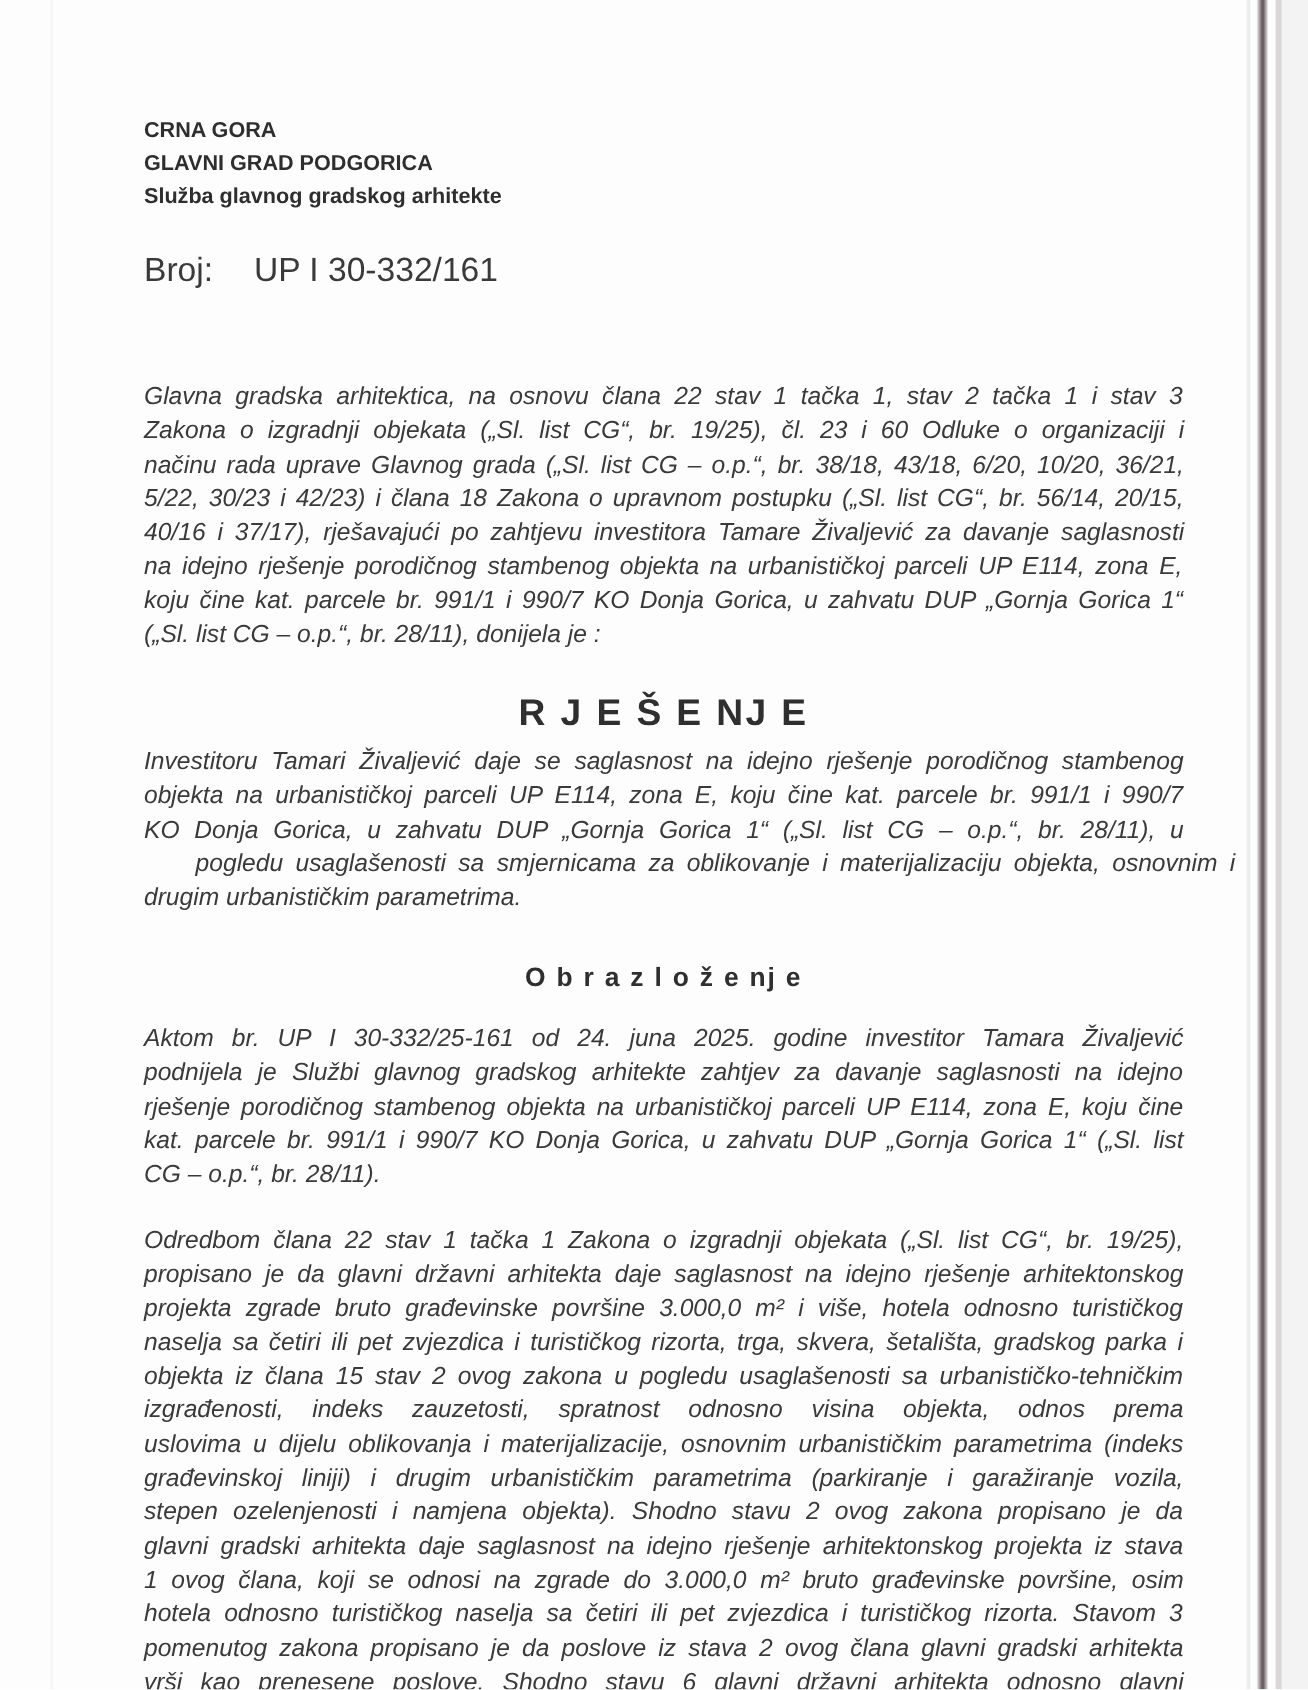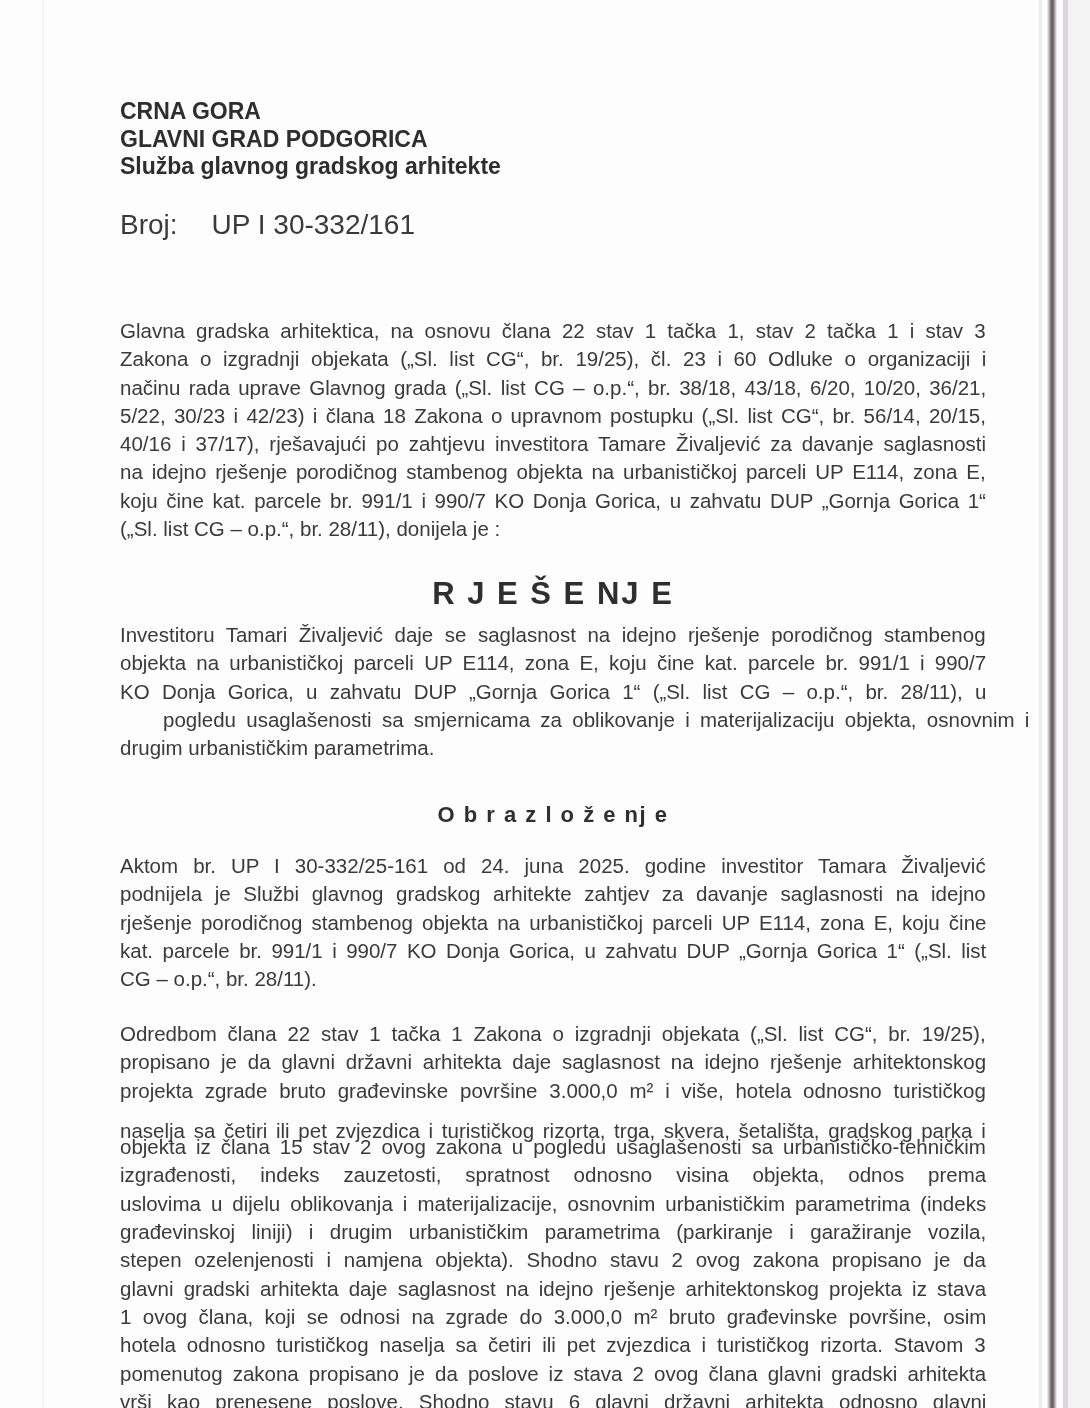--- a/index.html
+++ b/index.html
@@ -9,32 +9,32 @@
     height: 1408px;
     overflow: hidden;
     background: #fdfdfd;
     font-family: "Liberation Sans", "DejaVu Sans", sans-serif;
     color: #3a3a3a;
   }
   .abs { position: absolute; }
   .col { left: 120px; width: 866px; }
 
   
-  .letterhead { top: 98px; font-size: 23px; color: #2e2e2e; }
+  .letterhead { top: 98px; font-size: 18px; color: #2e2e2e; }
   .letterhead .line { height: 27.6px; }
   .letterhead .line span { font-weight: bold; }
 
   
   .refblock { top: 209px; font-size: 28px; }
   .refblock .refline { height: 27.6px; white-space: pre; }
   .refblock .ref-value { margin-left: 34px; }
 
   
   .para { font-size: 20.5px; }
-  .para .line { height: 28.3px; overflow: visible; text-align: left; white-space: nowrap; }
+  .para .line { height: 28.3px; overflow: visible; text-align: left; white-space: nowrap; font-style: italic; }
   .line span { display: inline-block; transform-origin: 0 50%; white-space: pre; }
 
   .p-intro      { top: 319px; }
   .p-decision   { top: 623px; }
   .p-rationale1 { top: 854px; }
   .p-rationale2 { top: 1022px; }
 
   
   .heading {
     text-align: center;
@@ -104,21 +104,21 @@
       <div class="line"><span style="word-spacing: 6.90909px;">podnijela je Službi glavnog gradskog arhitekte zahtjev za davanje saglasnosti na idejno</span></div>
       <div class="line"><span style="word-spacing: 3.41667px;">rješenje porodičnog stambenog objekta na urbanističkoj parceli UP E114, zona E, koju čine</span></div>
       <div class="line"><span style="word-spacing: 3.75px;">kat. parcele br. 991/1 i 990/7 KO Donja Gorica, u zahvatu DUP „Gornja Gorica 1“ („Sl. list</span></div>
       <div class="line ragged"><span>CG – o.p.“, br. 28/11).</span></div>
     </div>
 
   <div class="abs col para p-rationale2">
       <div class="line"><span style="word-spacing: 5.06667px;">Odredbom člana 22 stav 1 tačka 1 Zakona o izgradnji objekata („Sl. list CG“, br. 19/25),</span></div>
       <div class="line"><span style="word-spacing: 5.18182px;">propisano je da glavni državni arhitekta daje saglasnost na idejno rješenje arhitektonskog</span></div>
       <div class="line"><span style="word-spacing: 6.09091px;">projekta zgrade bruto građevinske površine 3.000,0 m² i više, hotela odnosno turističkog</span></div>
-      <div class="line"><span style="word-spacing: 3px; margin-top: 12px;">naselja sa četiri ili pet zvjezdica i turističkog rizorta, trga, skvera, šetališta, gradskog parka i</span></div>
+      <div class="line"><span style="word-spacing: 3px;">naselja sa četiri ili pet zvjezdica i turističkog rizorta, trga, skvera, šetališta, gradskog parka i</span></div>
       <div class="line"><span style="word-spacing: 4.25px;">objekta iz člana 15 stav 2 ovog zakona u pogledu usaglašenosti sa urbanističko-tehničkim</span></div>
       <div class="line"><span style="word-spacing: 18.25px;">izgrađenosti, indeks zauzetosti, spratnost odnosno visina objekta, odnos prema</span></div>
       <div class="line"><span style="word-spacing: 4.33333px;">uslovima u dijelu oblikovanja i materijalizacije, osnovnim urbanističkim parametrima (indeks</span></div>
       <div class="line"><span style="word-spacing: 10.6667px;">građevinskoj liniji) i drugim urbanističkim parametrima (parkiranje i garažiranje vozila,</span></div>
       <div class="line"><span style="word-spacing: 7px;">stepen ozelenjenosti i namjena objekta). Shodno stavu 2 ovog zakona propisano je da</span></div>
       <div class="line"><span style="word-spacing: 4.45455px;">glavni gradski arhitekta daje saglasnost na idejno rješenje arhitektonskog projekta iz stava</span></div>
       <div class="line"><span style="word-spacing: 5.64286px;">1 ovog člana, koji se odnosi na zgrade do 3.000,0 m² bruto građevinske površine, osim</span></div>
       <div class="line"><span style="word-spacing: 5.23077px;">hotela odnosno turističkog naselja sa četiri ili pet zvjezdica i turističkog rizorta. Stavom 3</span></div>
       <div class="line"><span style="word-spacing: 4.38462px;">pomenutog zakona propisano je da poslove iz stava 2 ovog člana glavni gradski arhitekta</span></div>
       <div class="line"><span style="word-spacing: 9.45455px;">vrši kao prenesene poslove. Shodno stavu 6 glavni državni arhitekta odnosno glavni</span></div>

